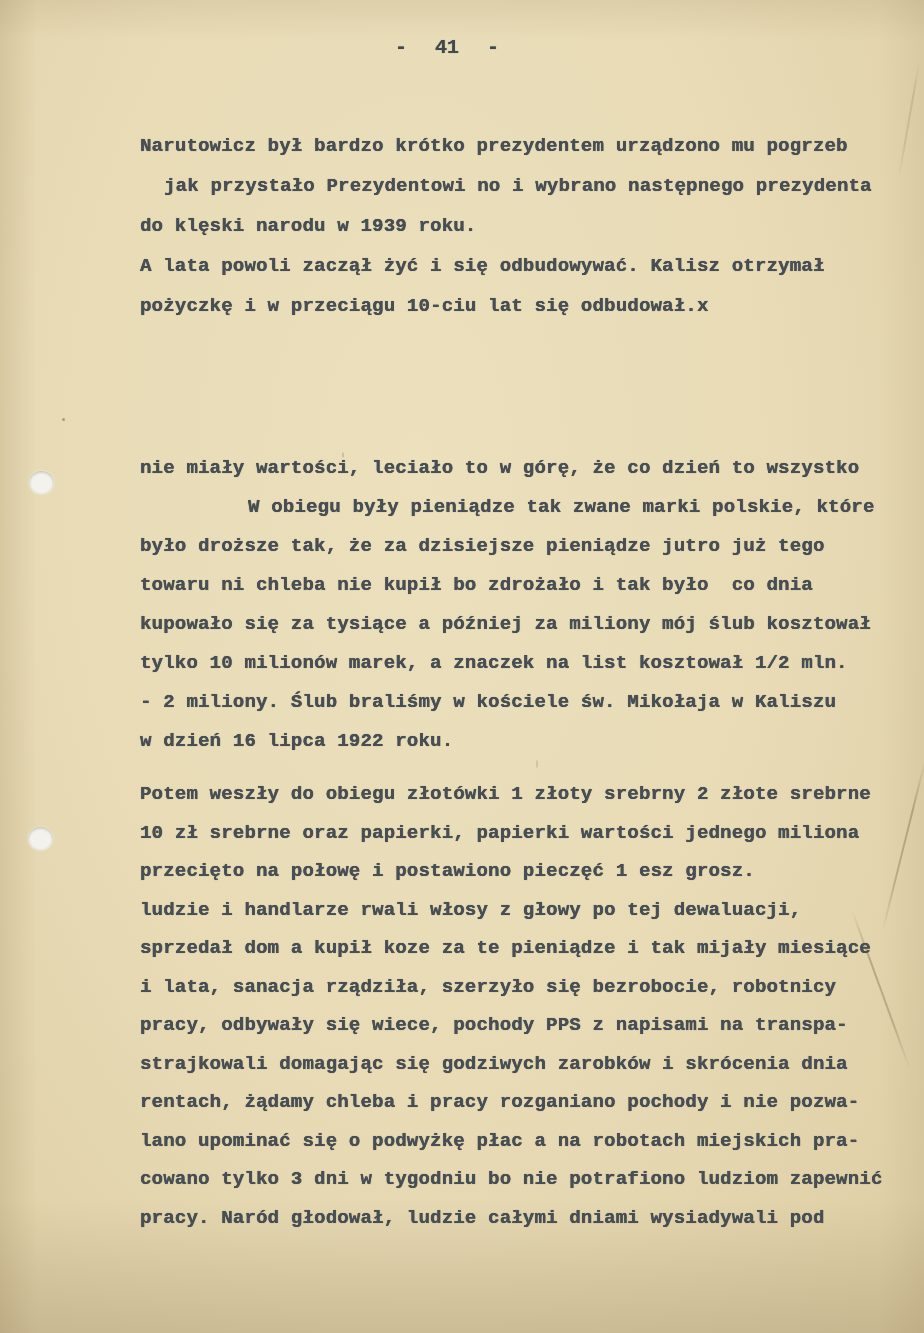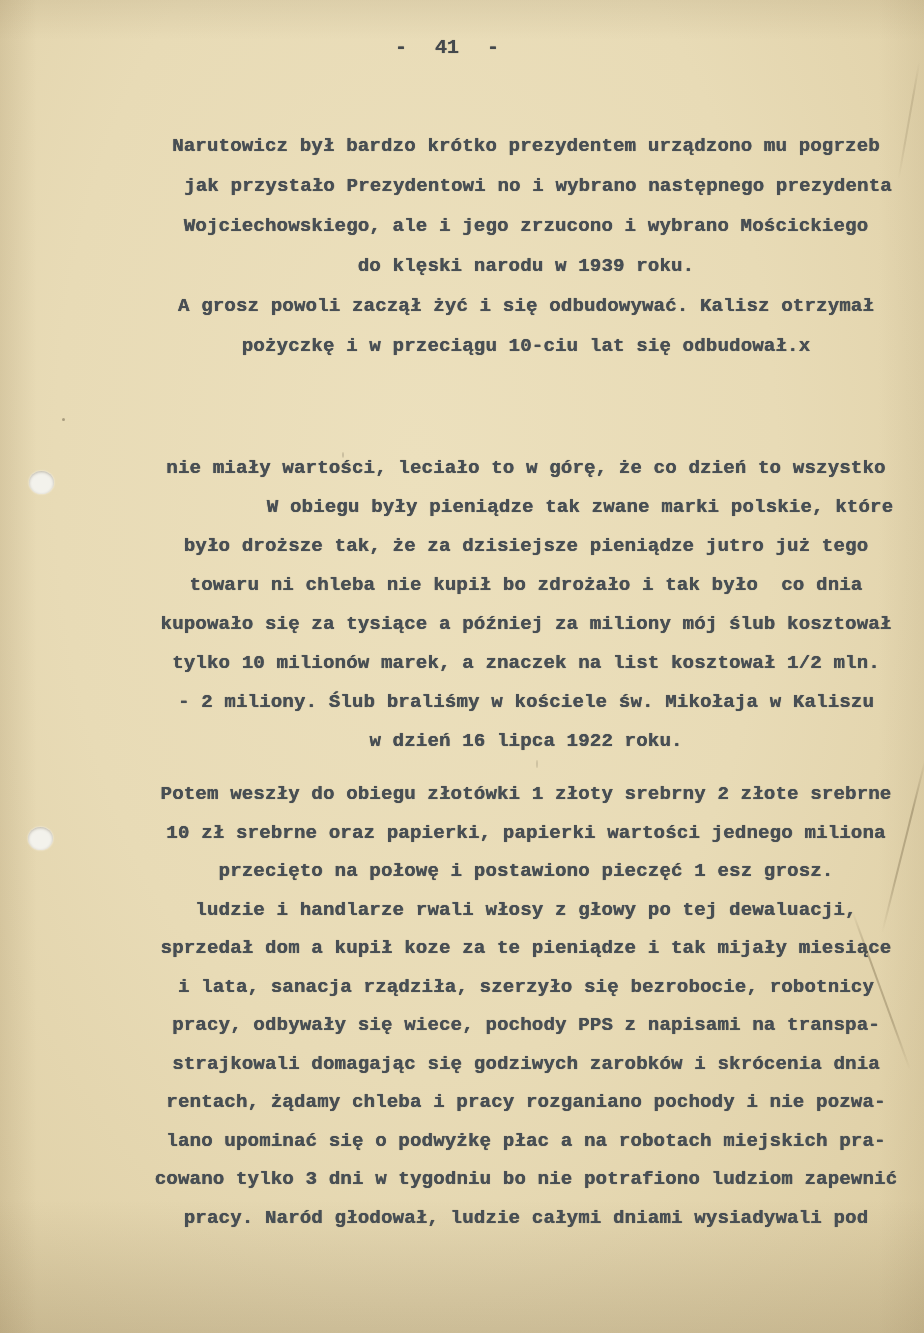--- a/index.html
+++ b/index.html
@@ -20,21 +20,20 @@
     overflow: hidden;
   }
   
   .line {
     white-space: pre;
     color: #484f54;
     font-size: 19px;
     font-weight: bold;
     letter-spacing: 0.2px;
     text-shadow: 0 0 0.7px rgba(55,60,66,0.95), 0.4px 0.4px 0.6px rgba(55,60,66,0.45);
-    text-align: center;
   }
   .page-number {
     position: absolute;
     top: 36px; left: 447px;
     transform: translateX(-50%);
     color: #44494d;
     font-size: 20px;
     font-weight: bold;
     word-spacing: 16px;
     text-shadow: 0 0 0.7px rgba(55,60,66,0.95);
@@ -75,23 +74,22 @@
 </head>
 <body>
 
 <div class="page">
 
   <div class="page-number">- 41 -</div>
 
   <div class="textblock para-1">
     <div class="line">Narutowicz był bardzo krótko prezydentem urządzono mu pogrzeb</div>
     <div class="line indent-sm">jak przystało Prezydentowi no i wybrano następnego prezydenta</div>
-    <div class="line">Wojciechowskiego, ale i jego zrzucono i wybrano Mościckiego</div>
     <div class="line">do klęski narodu w 1939 roku.</div>
-    <div class="line">A grosz powoli zaczął żyć i się odbudowywać. Kalisz otrzymał</div>
+    <div class="line">A lata powoli zaczął żyć i się odbudowywać. Kalisz otrzymał</div>
     <div class="line">pożyczkę i w przeciągu 10-ciu lat się odbudował.x</div>
   </div>
 
   <div class="textblock para-2">
     <div class="line">nie miały wartości, leciało to w górę, że co dzień to wszystko</div>
     <div class="line indent-lg">W obiegu były pieniądze tak zwane marki polskie, które</div>
     <div class="line">było droższe tak, że za dzisiejsze pieniądze jutro już tego</div>
     <div class="line">towaru ni chleba nie kupił bo zdrożało i tak było  co dnia</div>
     <div class="line">kupowało się za tysiące a później za miliony mój ślub kosztował</div>
     <div class="line">tylko 10 milionów marek, a znaczek na list kosztował 1/2 mln.</div>

